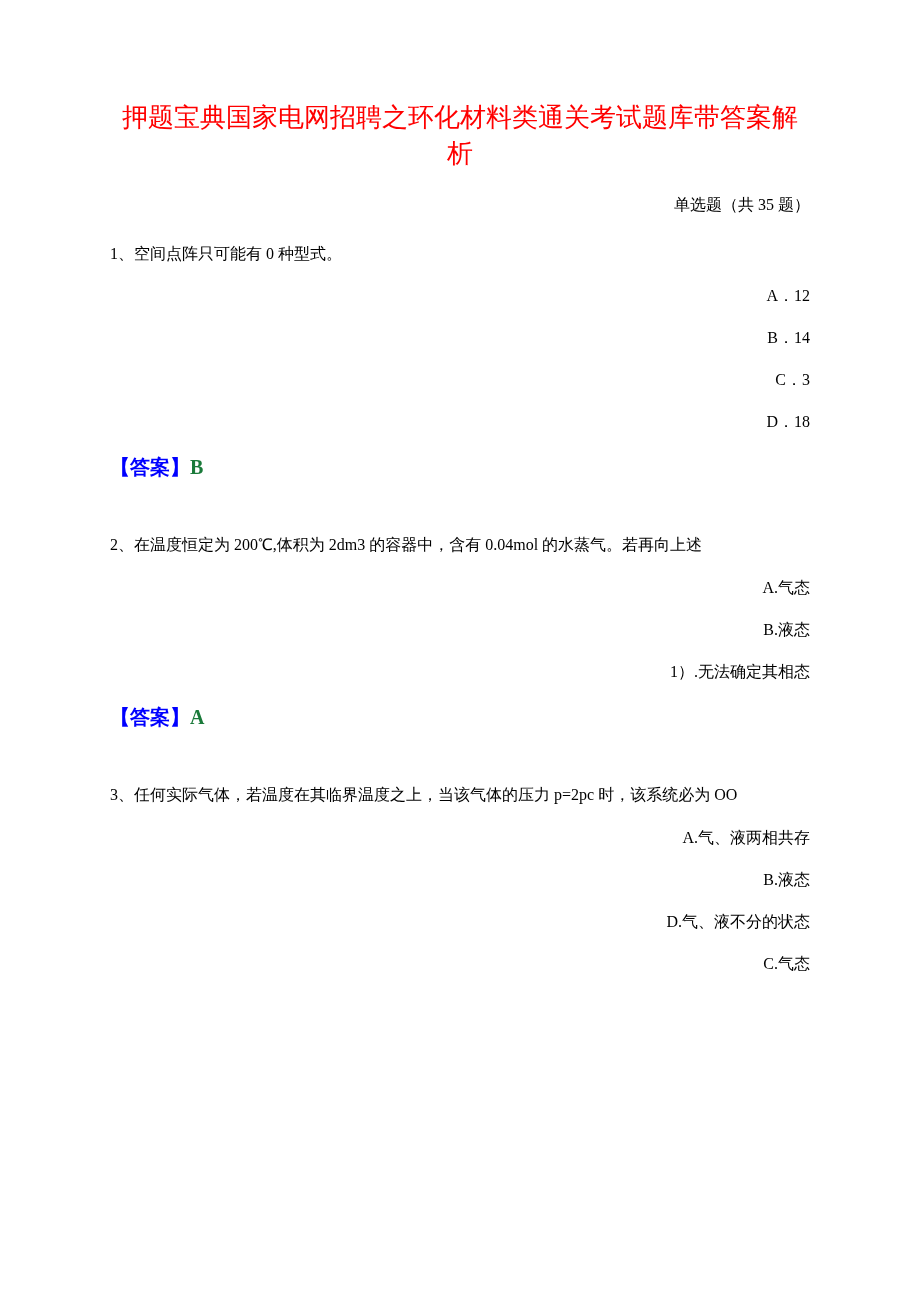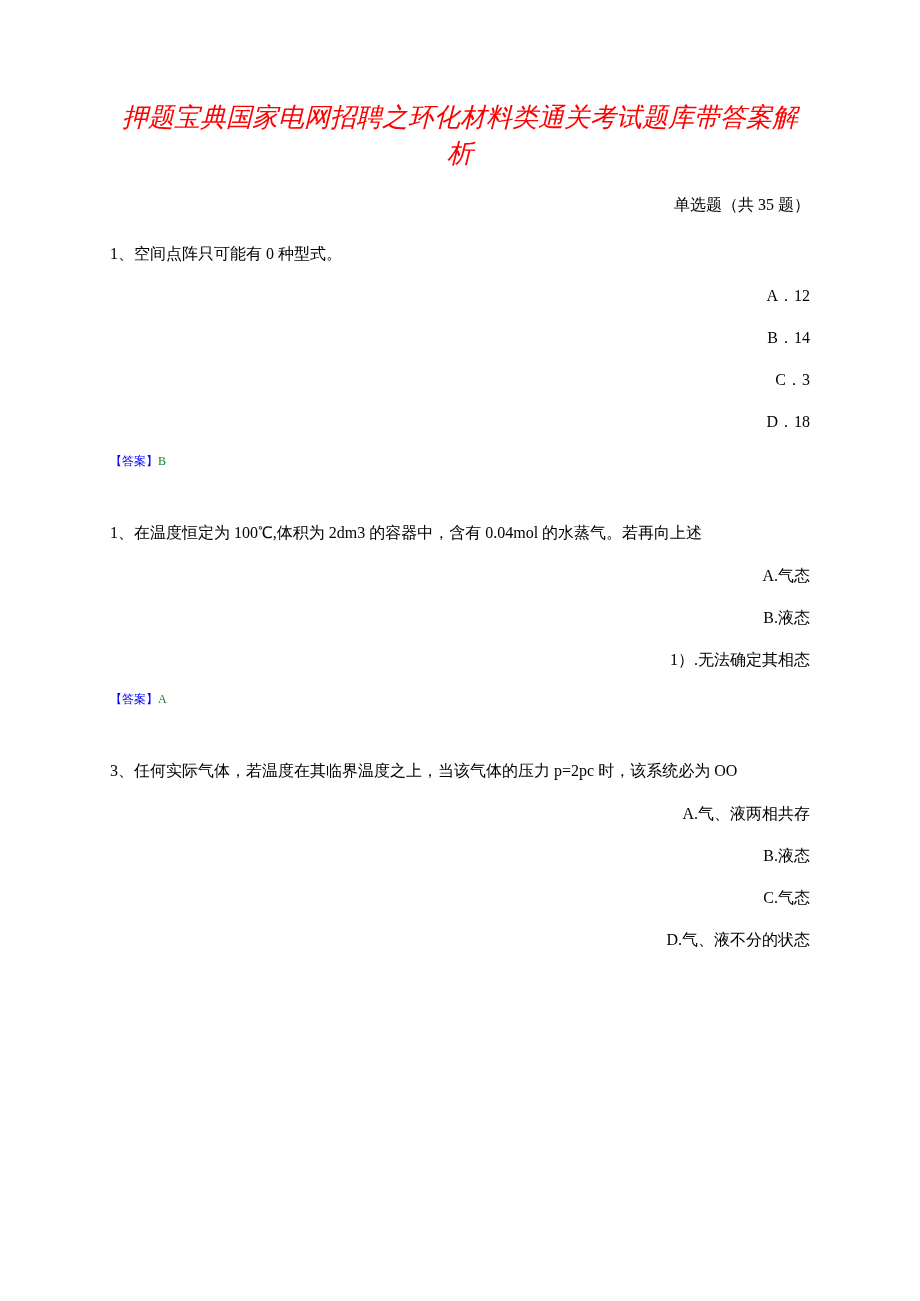--- a/index.html
+++ b/index.html
@@ -17,21 +17,20 @@
       line-height: 1.5;
     }
     .title {
       color: #ff0000;
       font-size: 26px;
       text-align: center;
       font-weight: normal;
       font-family: "SimSun", "宋体", serif;
       line-height: 1.4;
       margin-bottom: 20px;
-      font-style: italic;
     }
     .subtitle {
       text-align: right;
       font-size: 16px;
       margin-bottom: 24px;
     }
     .question-text {
       font-size: 16px;
       margin-bottom: 18px;
       line-height: 1.6;
@@ -41,21 +40,22 @@
       margin-bottom: 18px;
       text-align: right;
     }
     .option-prefix {
       display: inline-block;
       width: 34px;
     }
     .answer {
       margin-top: 6px;
       margin-bottom: 50px;
-      font-size: 12px;
+      font-size: 20px;
+      font-weight: bold;
     }
     .answer-label {
       color: #0000ff;
     }
     .answer-value {
       color: #1a7a3a;
     }
     .question-block {
       margin-bottom: 12px;
     }
@@ -80,21 +80,21 @@
   </div>
   <div class="option">
     <span class="option-prefix">D．</span><span>18</span>
   </div>
   <div class="answer">
     <span class="answer-label">【答案】</span><span class="answer-value">B</span>
   </div>
 </div>
 
 <div class="question-block">
-  <div class="question-text">1、在温度恒定为 100℃,体积为 2dm3 的容器中，含有 0.04mol 的水蒸气。若再向上述</div>
+  <div class="question-text">2、在温度恒定为 200℃,体积为 2dm3 的容器中，含有 0.04mol 的水蒸气。若再向上述</div>
   <div class="option">
     <span>A.</span><span>气态</span>
   </div>
   <div class="option">
     <span>B.</span><span>液态</span>
   </div>
   <div class="option">
     <span>1）.</span><span>无法确定其相态</span>
   </div>
   <div class="answer">
@@ -104,18 +104,18 @@
 
 <div class="question-block">
   <div class="question-text">3、任何实际气体，若温度在其临界温度之上，当该气体的压力 p=2pc 时，该系统必为 OO</div>
   <div class="option">
     <span>A.</span><span>气、液两相共存</span>
   </div>
   <div class="option">
     <span>B.</span><span>液态</span>
   </div>
   <div class="option">
-    <span>C.</span><span>气态</span>
+    <span>D.</span><span>气、液不分的状态</span>
   </div>
   <div class="option">
-    <span>D.</span><span>气、液不分的状态</span>
+    <span>C.</span><span>气态</span>
   </div>
 </div>
 
 </body></html>

